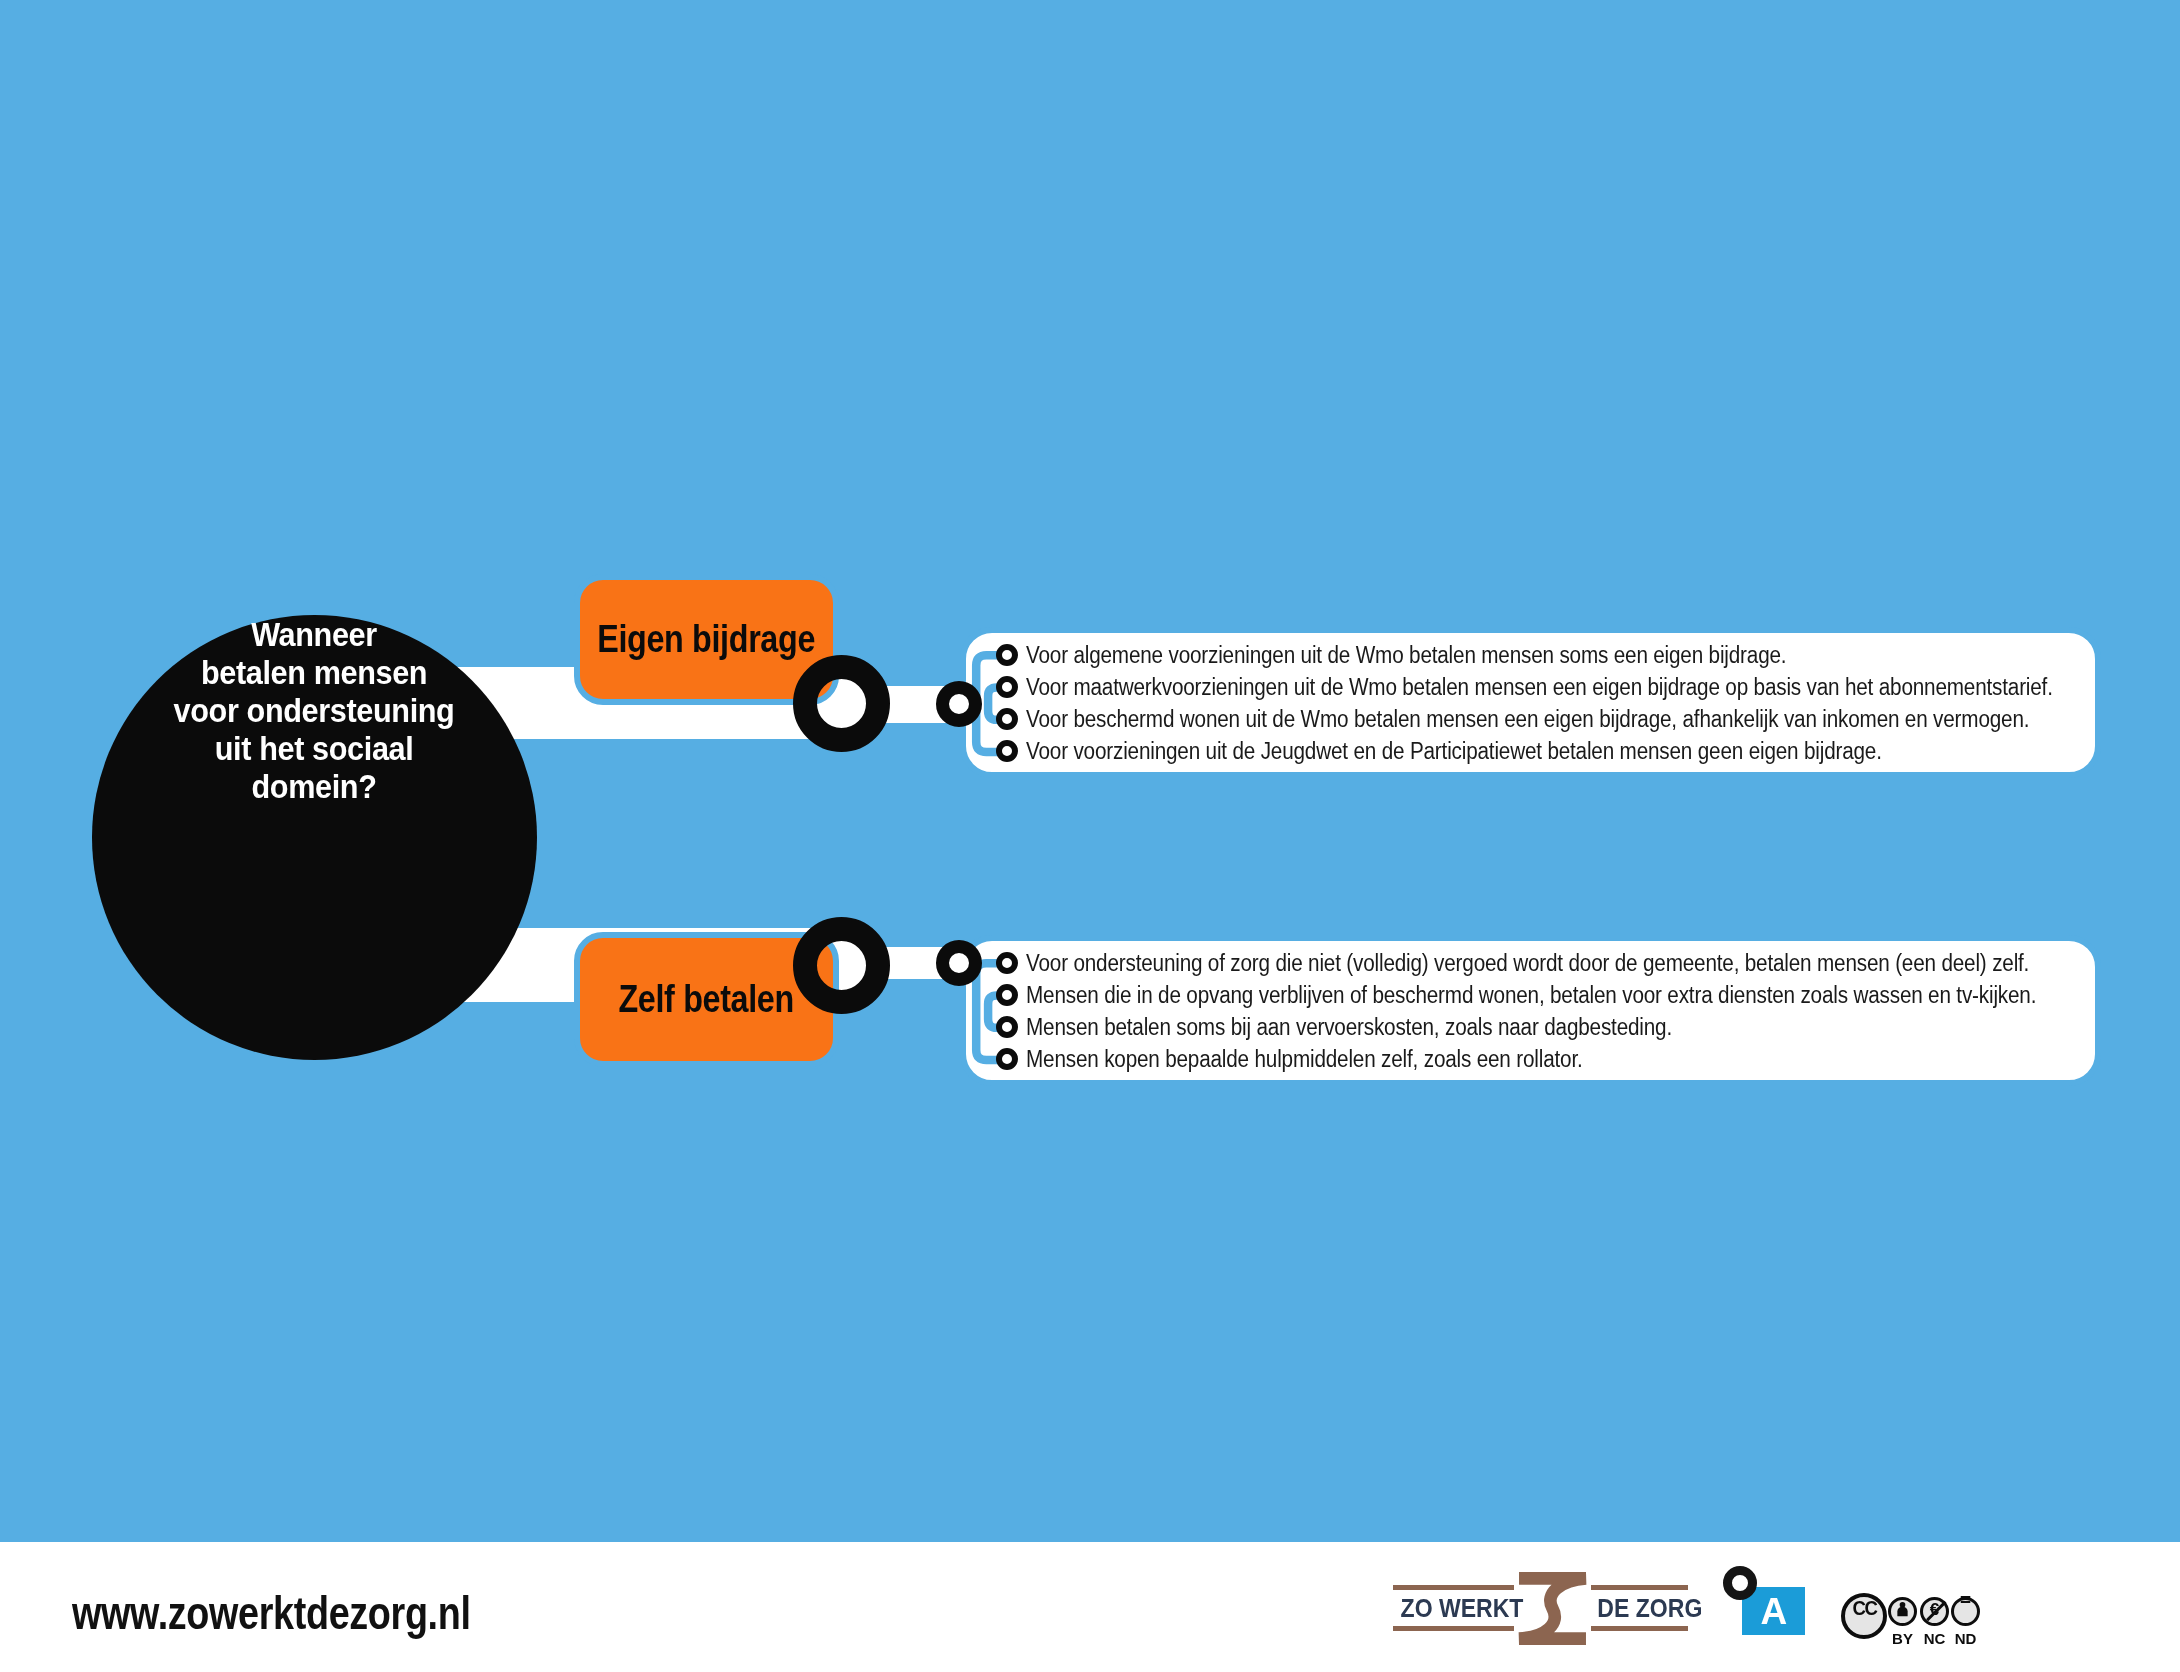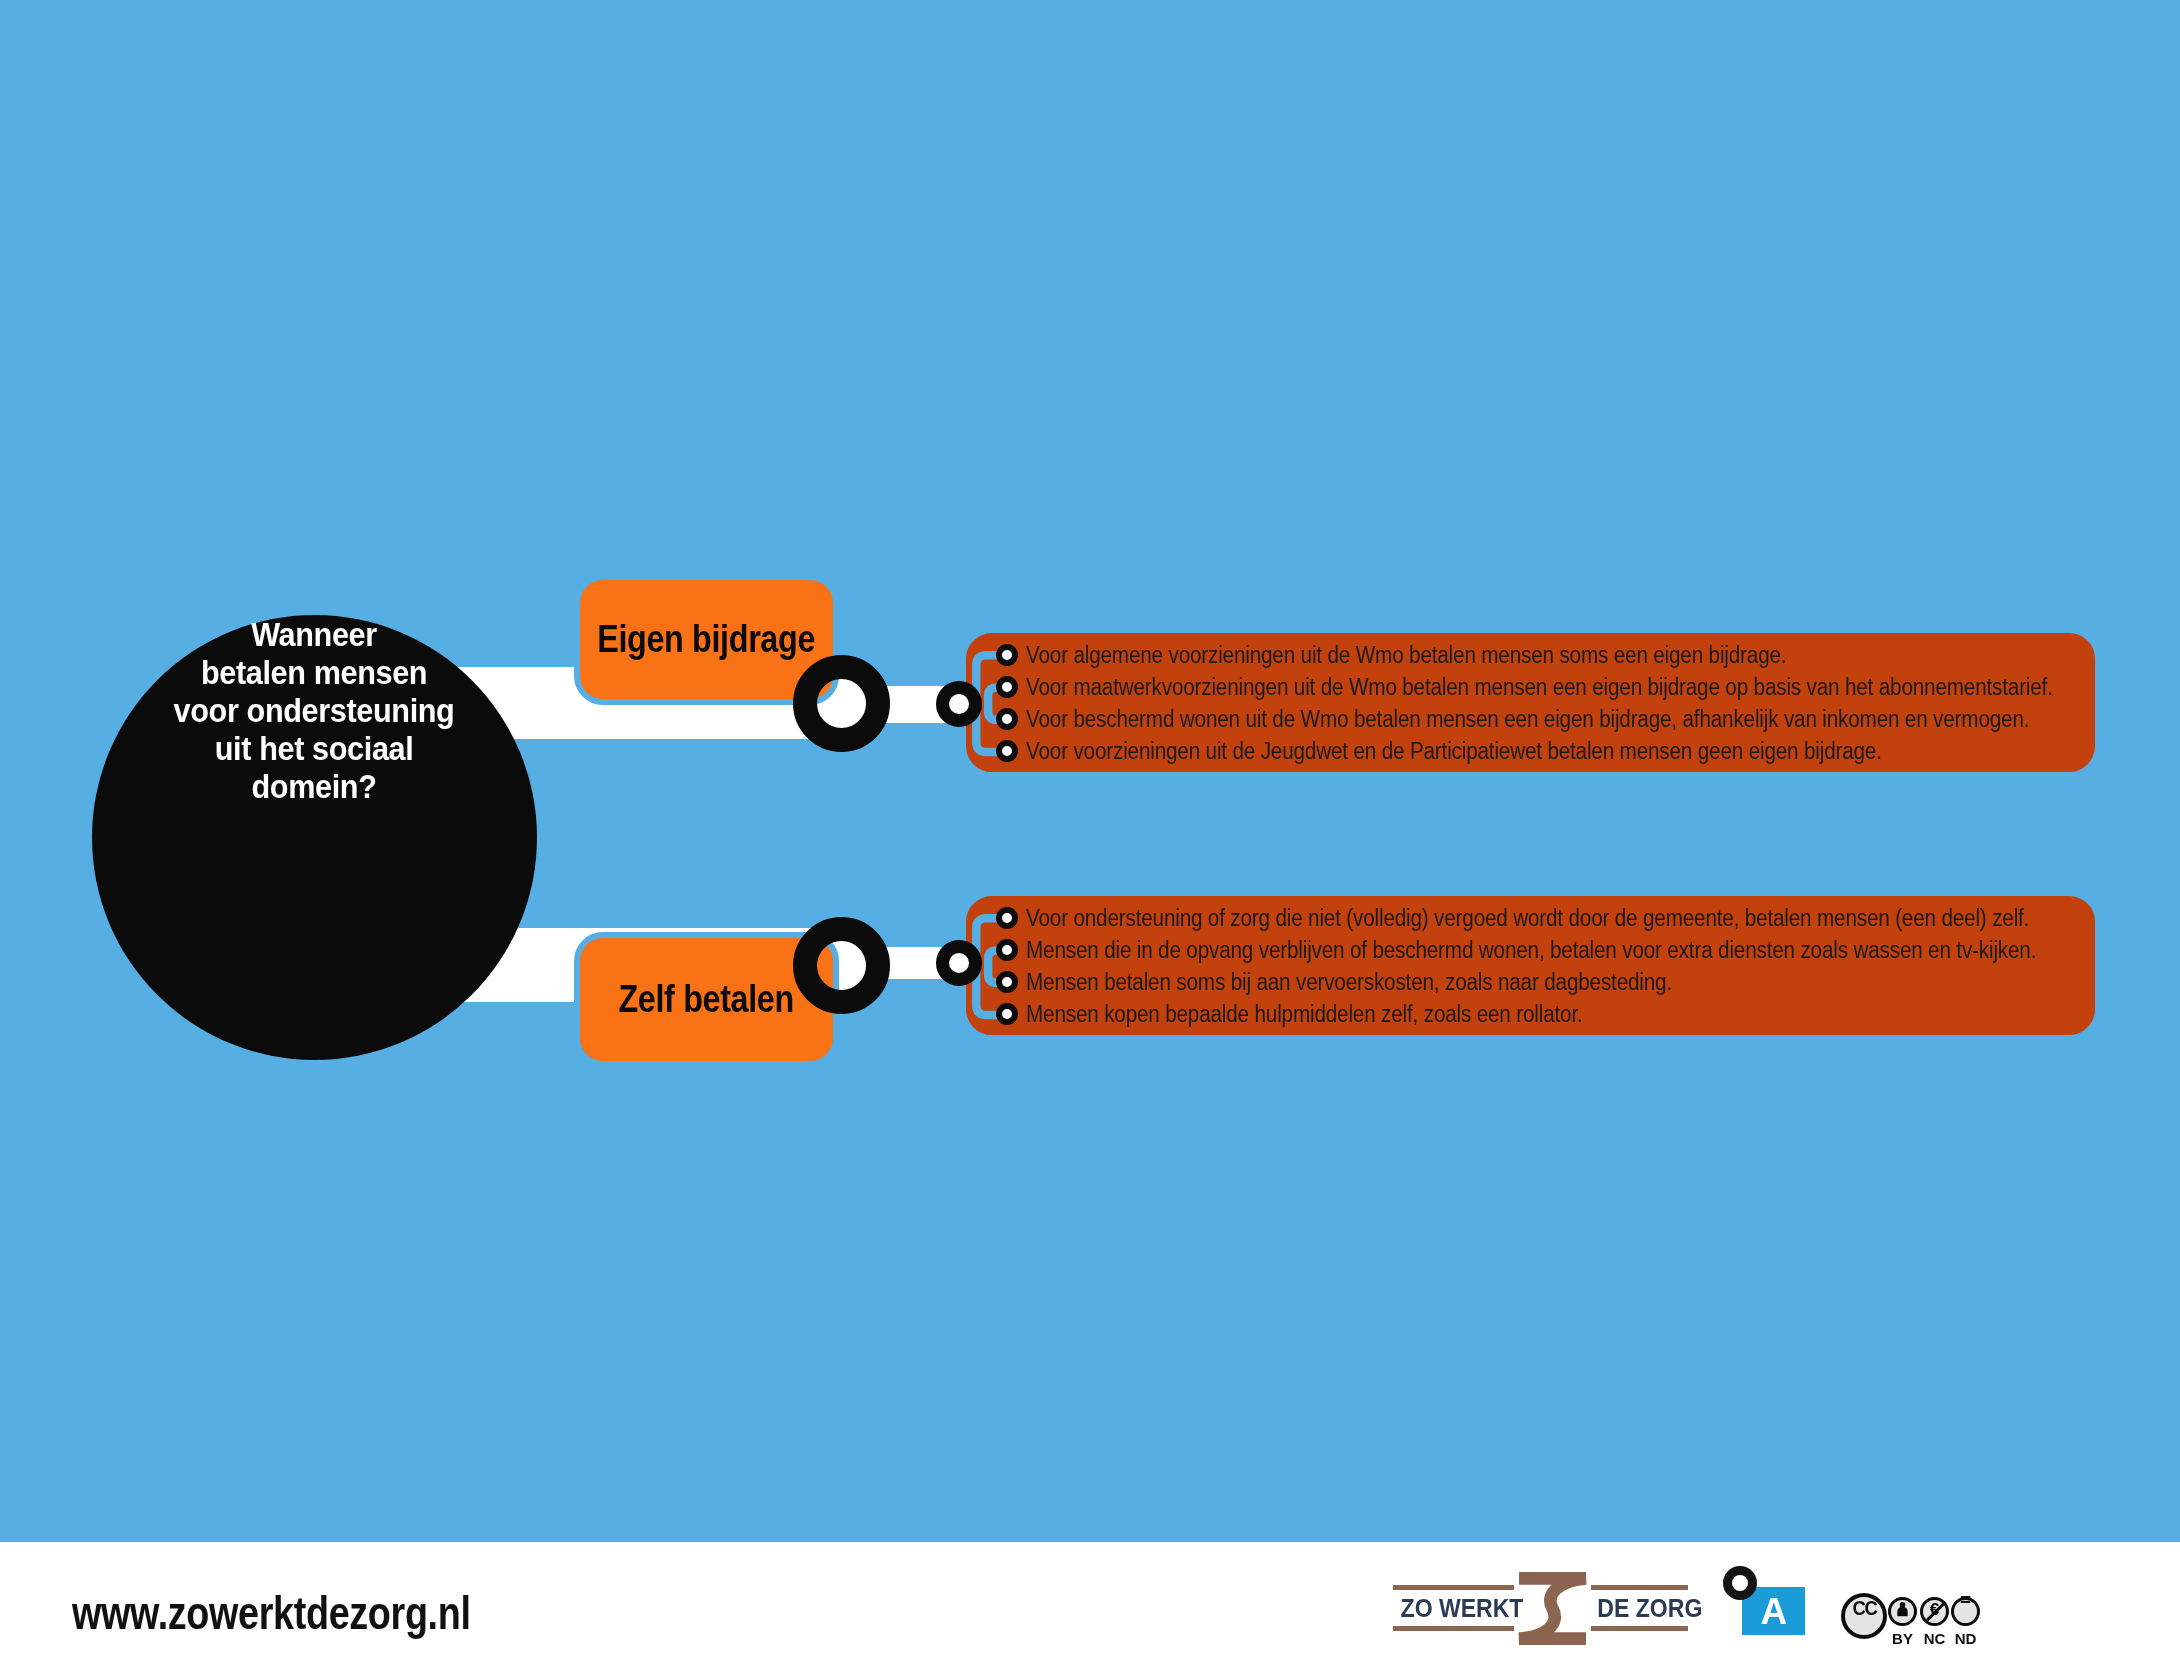--- a/index.html
+++ b/index.html
@@ -19,24 +19,24 @@
   .band-thin-bottom{left:866px;top:947px;width:109px;height:32px;}
 
   
   .label-box{position:absolute;left:574px;width:265px;height:131px;background:#f97316;
     border:6.8px solid var(--bg);border-radius:29px;display:flex;align-items:center;justify-content:center;z-index:3;}
   .label-box.top{top:574px;}
   .label-box.bottom{top:932px;height:135px;}
   .label-box span{font-size:38px;font-weight:700;color:var(--ink);letter-spacing:-0.4px;
     display:inline-block;transform:scaleX(.85);white-space:nowrap;}
 
-  .bullets-box{position:absolute;left:960px;width:1141px;height:151px;background:#c2410c;
+  .bullets-box{position:absolute;left:960px;width:1141px;height:151px;background:#ffffff;
     border:6.8px solid var(--bg);border-radius:32px;z-index:2;}
   .bullets-box.top{top:627px;}
-  .bullets-box.bottom{top:890px;text-align:center;}
+  .bullets-box.bottom{top:935px;text-align:center;}
   .comb{position:absolute;left:0;top:0;z-index:1;}
   .rows{position:absolute;left:0;top:0;width:100%;padding:6px 0 0 30px;z-index:2;}
   .brow{height:32px;display:flex;align-items:center;gap:7.7px;}
   .bdot{width:22px;height:22px;border:6px solid var(--ink);border-radius:50%;background:#fff;flex:0 0 auto;}
   .btext{font-size:23px;color:var(--text);white-space:nowrap;display:inline-block;
     transform:scaleX(.9);transform-origin:left center;letter-spacing:-0.2px;}
 
   
   .donut{position:absolute;border-radius:50%;border-style:solid;border-color:var(--ink);}
   .donut-big{width:97px;height:97px;border-width:24px;background:transparent;z-index:4;}

